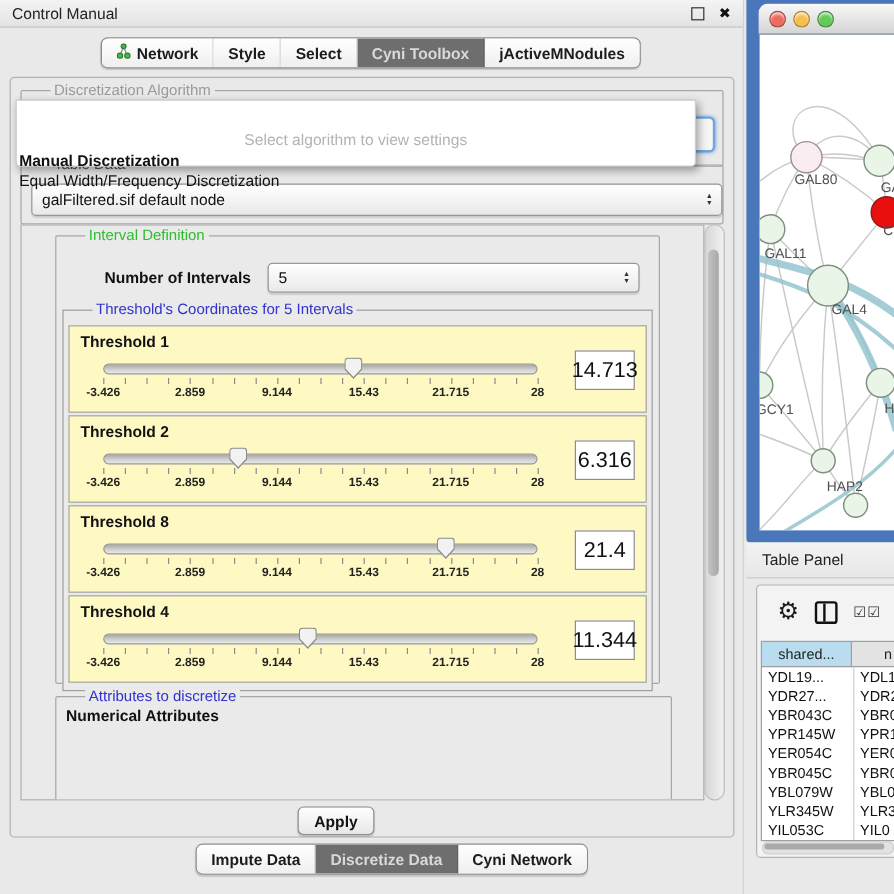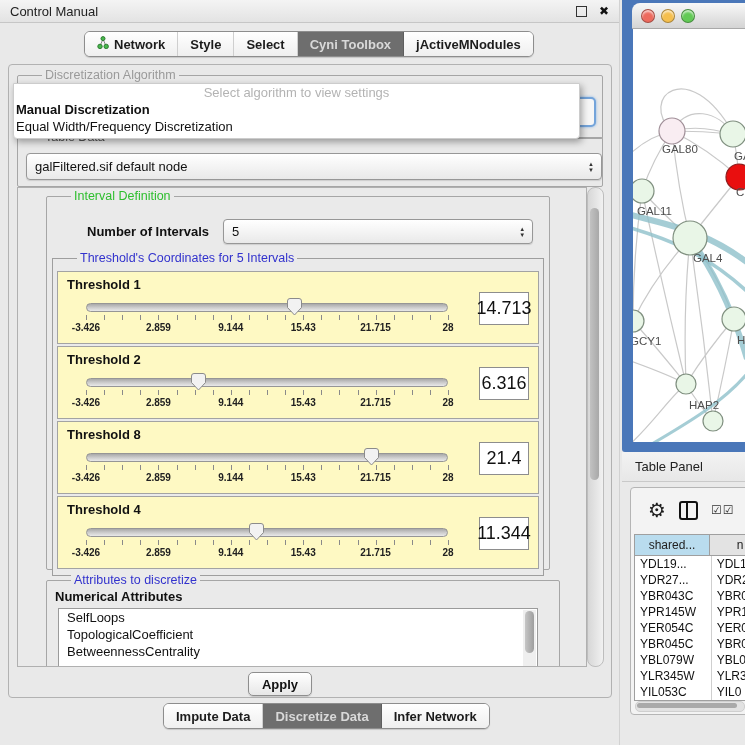--- a/index.html
+++ b/index.html
@@ -36,21 +36,21 @@
   #algo-combo{position:absolute;left:8px;top:21px;width:566px;height:26px;background:#f6f6f6;border:2px solid #74a4da;border-radius:5px;box-shadow:0 0 3px #86b4e4;}
   #table-data-group{position:absolute;left:8px;top:72px;width:584px;height:48px;}
   .combo{position:relative;background:linear-gradient(#ffffff,#e9e9e9);border:1px solid #979797;border-radius:4px;
     display:flex;align-items:center;font-size:13px;color:#111;padding-left:8px;box-shadow:0 1px 1px rgba(0,0,0,0.12);}
   .combo .arrows{position:absolute;right:7px;top:50%;transform:translateY(-50%);display:flex;flex-direction:column;align-items:center;line-height:0;}
   .combo .arrows span{font-size:6px;color:#333;line-height:6px;}
   #td-combo{position:absolute;left:8px;top:15px;width:566px;height:25px;}
   
   #algo-popup{position:absolute;left:13px;top:83px;width:565px;height:54px;background:#ffffff;z-index:40;
     border:1px solid #cccccc;border-radius:0 0 4px 4px;box-shadow:2px 3px 7px rgba(0,0,0,0.35);font-size:13px;}
-  #algo-popup .hint{color:#b3b3b3;text-align:center;height:17px;line-height:17px;}
+  #algo-popup .hint{color:#b3b3b3;text-align:center;height:17px;line-height:17px;margin-top:24px;}
   #algo-popup .pop-item{height:17px;line-height:17px;padding-left:2px;color:#111;}
   #algo-popup .pop-item.bold{font-weight:bold;}
   
   #scroll-area{position:absolute;left:8px;top:122px;width:568px;height:478px;background:#eaeaea;border:1px solid #b0b0b0;overflow:hidden;}
   #v-scrollbar{position:absolute;left:578px;top:122px;width:15px;height:478px;background:linear-gradient(to right,#d7d7d7,#f1f1f1);border:1px solid #bdbdbd;border-radius:8px;}
   #v-thumb{position:absolute;left:2px;top:20px;width:9px;height:272px;background:linear-gradient(to right,#c2c2c2,#a8a8a8);border-radius:6px;}
   #interval-group{position:absolute;left:28px;top:8px;width:502px;height:372px;background:#eaeaea;}
   #interval-group .legend{background:#eaeaea;}
   #noi-row{display:flex;align-items:center;margin:22px 0 0 40px;}
   #noi-label{font-size:13px;font-weight:bold;color:#111;}
@@ -339,48 +339,38 @@
                 </div>
                 <div class="value-box">11.344</div>
               </div>
             </div>
         </div>
       </div>
 
       <div id="attr-group" class="group">
         <span class="legend blue">Attributes to discretize</span>
         <span id="attr-sublabel">Numerical Attributes</span>
-        <div id="attr-list">
-          <div id="attr-items">
-              <div class="attr-item">SelfLoops</div>
-              <div class="attr-item">TopologicalCoefficient</div>
-              <div class="attr-item">BetweennessCentrality</div>
-            </div>
-          <div id="attr-scroll">
-              <div id="attr-thumb"></div>
-            </div>
-        </div>
       </div>
     </div>
     <div id="v-scrollbar" style="position:absolute;">
         <div id="v-thumb"></div>
       </div>
 
     <div id="apply-btn">Apply</div>
   </div>
 
   <div id="bottom-tabs" class="seg-bar">
       <div class="seg">
         <span>Impute Data</span>
       </div>
       <div class="seg sel">
         <span>Discretize Data</span>
       </div>
       <div class="seg">
-        <span>Infer Network</span>
+        <span>Cyni Network</span>
       </div>
     </div>
 
   <div id="algo-popup">
     <div class="hint">Select algorithm to view settings</div>
     <div id="popup-items">
         <div class="pop-item bold">Manual Discretization</div>
         <div class="pop-item">Equal Width/Frequency Discretization</div>
       </div>
   </div>

